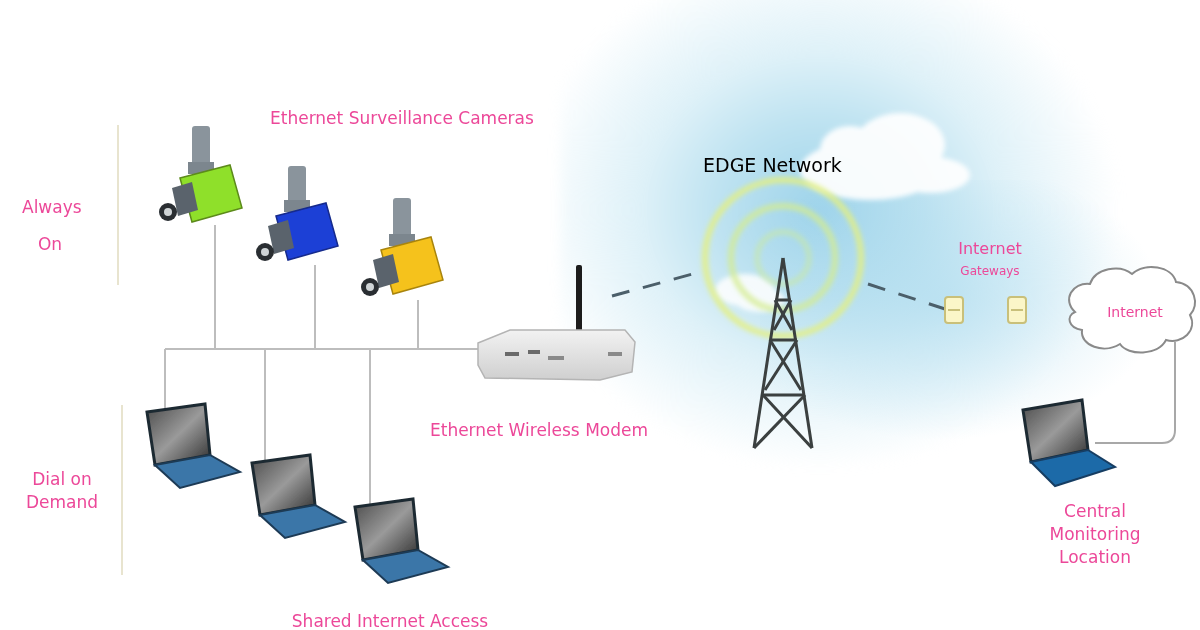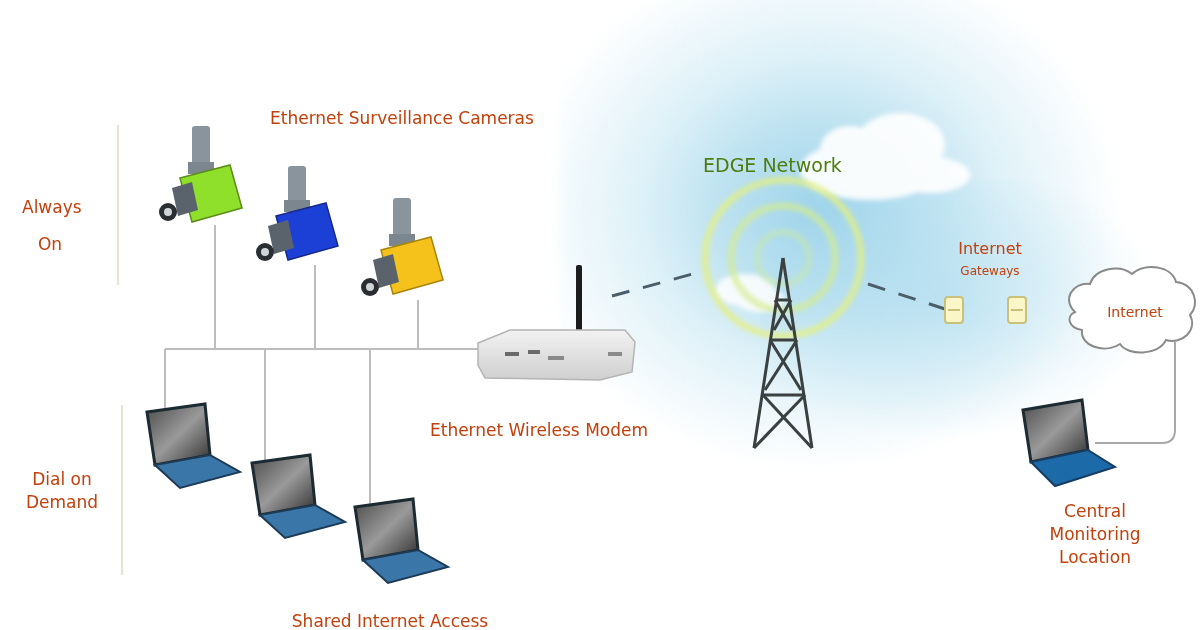--- a/index.html
+++ b/index.html
@@ -9,25 +9,25 @@
       position: absolute; left: 560px; top: -40px; width: 640px; height: 620px;
       background: radial-gradient(ellipse 300px 260px at 260px 250px, #9dd3ea 0%, #bfe3f1 35%, #def1f8 60%, rgba(255,255,255,0) 100%);
       filter: blur(6px);
     }
     .sky2 {
       position: absolute; left: 760px; top: 180px; width: 440px; height: 280px;
       background: radial-gradient(ellipse 220px 140px at 180px 120px, rgba(170,218,238,0.6) 0%, rgba(255,255,255,0) 100%);
     }
     svg.main { position: absolute; left: 0; top: 0; }
     .lbl {
-      position: absolute; font-family: "DejaVu Sans", sans-serif; color: #c2410c;
+      position: absolute; font-family: "DejaVu Sans", sans-serif; color: #ec4899;
       font-size: 17px; line-height: 22px; text-align: center; white-space: nowrap;
       filter: blur(0.4px);
     }
-    .lbl.dark { color: #4d7c0f; }
+    .lbl.dark { color: #000000; }
   </style>
 </head>
 <body>
 
 <div class="stage">
   <div class="sky"></div>
   <div class="sky2"></div>
 
   <svg class="main" width="1200" height="630" viewBox="0 0 1200 630">
     <defs>

